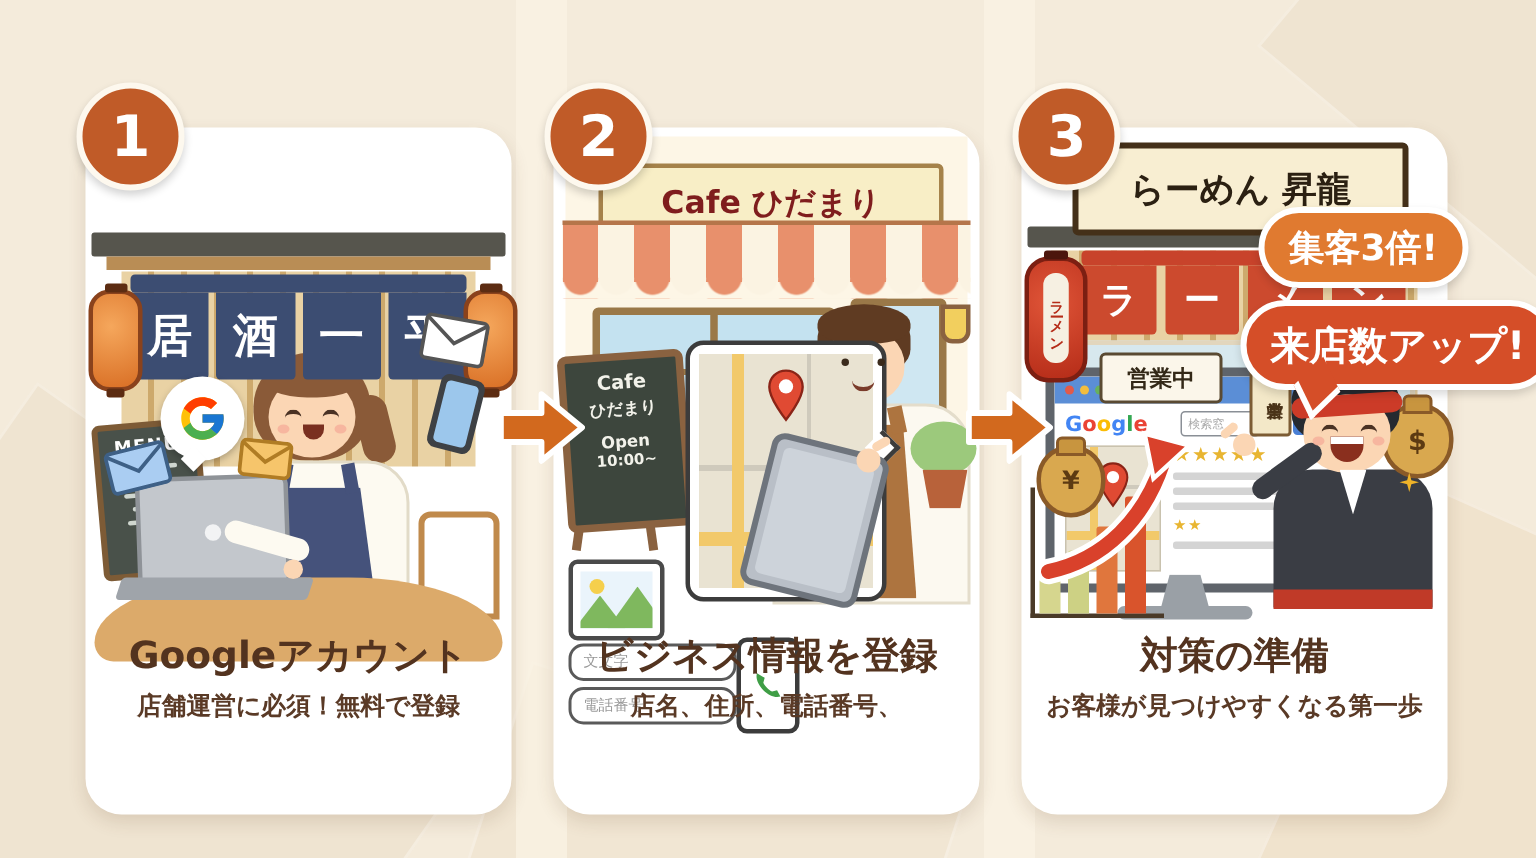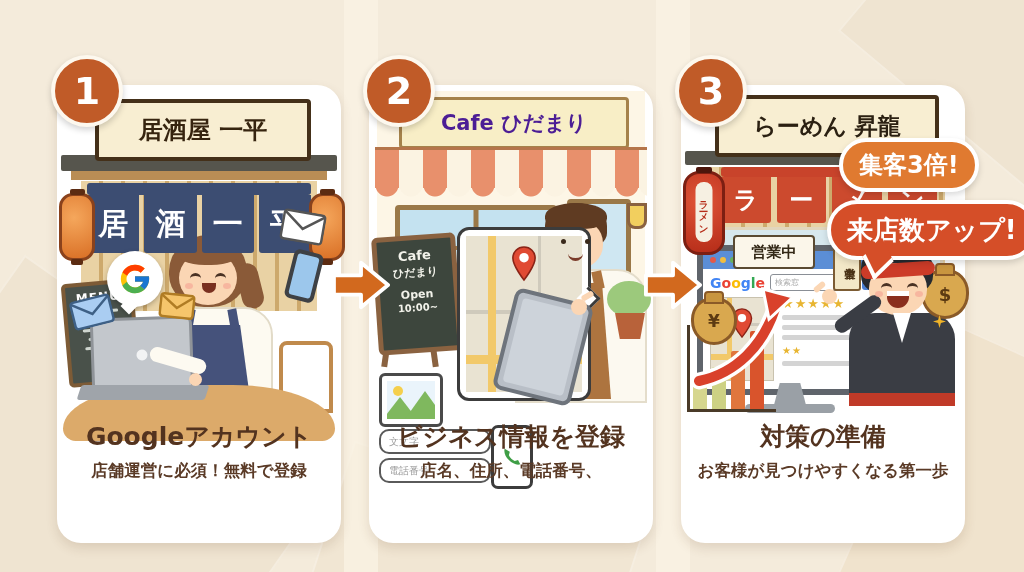--- a/index.html
+++ b/index.html
@@ -116,21 +116,21 @@
             text-align:center;font-weight:800;color:#4a3318;z-index:3;line-height:20px;}
   .bubble{color:#fff;font-weight:800;border:4px solid #fff;white-space:nowrap;z-index:10;
           box-shadow:0 3px 6px rgba(0,0,0,.15);display:flex;align-items:center;justify-content:center;margin-top:19px;}
   .bubble1{background:#e07a30;border-radius:30px;font-size:24px;}
   .bubble2{background:#d54e28;border-radius:32px;font-size:26px;}
   .bubble2::after{content:"";position:absolute;left:34px;bottom:-16px;width:22px;height:22px;background:#d54e28;
                   border-right:4px solid #fff;border-bottom:4px solid #fff;transform:rotate(64deg) skewX(18deg);}
   .monitor{background:#fff;border:6px solid #5f646b;border-radius:9px;z-index:2;overflow:hidden;}
   .mhead{height:18px;background:#5b8ed6;display:flex;align-items:center;gap:4px;padding-left:7px;}
   .dot{width:6px;height:6px;border-radius:50%;}
-  .mrow{display:flex;align-items:center;gap:5px;padding:5px 7px 0 7px;}
+  .mrow{display:flex;align-items:center;gap:22px;padding:5px 7px 0 7px;}
   .glogo{font-size:14px;font-weight:800;letter-spacing:0;}
   .sbox{flex:1;height:15px;border:1.5px solid #8a8f96;border-radius:3px;font-size:8px;color:#aaa;
         line-height:15px;padding-left:4px;overflow:hidden;}
   .smag{width:18px;height:15px;background:#4a7fd4;border-radius:3px;display:flex;align-items:center;justify-content:center;}
   .mbody{display:flex;gap:8px;padding:6px 7px;}
   .minimap{width:62px;height:82px;background:#e9e3d2;border:1px solid #c9c2ae;position:relative;background-image:
       linear-gradient(0deg,transparent 20px,#f2c96a 20px,#f2c96a 26px,transparent 26px),
       linear-gradient(90deg,transparent 16px,#f2c96a 16px,#f2c96a 21px,transparent 21px),
       linear-gradient(0deg,transparent 54px,#cfcabc 54px,#cfcabc 57px,transparent 57px);}
   .stars{color:#e8b531;font-size:13px;letter-spacing:1px;line-height:1;}
@@ -161,23 +161,20 @@
   <div class="poly p4"></div>
   <div class="colband" style="left:344px;"></div>
   <div class="colband" style="left:656px;"></div>
 
   <div class="card" id="card1">
     <div class="badge">
       <span>1</span>
     </div>
 
     <div class="abs lattice" style="left:24px;top:96px;width:236px;height:130px;"></div>
-    <div class="abs signboard" style="left:38px;top:14px;width:208px;height:54px;font-size:24px;">
-      <span>居酒屋 一平</span>
-    </div>
     <div class="abs roof" style="left:4px;top:70px;width:276px;height:16px;"></div>
     <div class="abs beam" style="left:14px;top:86px;width:256px;height:9px;"></div>
     <div class="abs noren1-top" style="left:30px;top:98px;width:224px;height:12px;"></div>
     <div class="abs noren1-panels" style="left:30px;top:110px;width:224px;">
       <div class="pn panelchar">居</div>
       <div class="pn panelchar">酒</div>
       <div class="pn panelchar">一</div>
       <div class="pn panelchar">平</div>
     </div>
     <div class="abs lantern" style="left:2px;top:108px;width:30px;height:62px;"></div>
@@ -248,21 +245,21 @@
   <svg class="arrow" id="arrow1" viewBox="0 0 60 54">
     <polygon points="2,17 30,17 30,4 58,27 30,50 30,37 2,37" fill="#d2691e" stroke="#fff" stroke-width="4" stroke-linejoin="round"></polygon>
   </svg>
 
   <div class="card" id="card2">
     <div class="badge">
       <span>2</span>
     </div>
 
     <div class="abs" style="left:8px;top:6px;width:268px;height:244px;background:#fdf6e6;z-index:0;"></div>
-    <div class="abs signboard sign2" style="left:30px;top:12px;width:224px;height:46px;font-size:21px;color:#4c1d95;text-align:right;">
+    <div class="abs signboard sign2" style="left:30px;top:24px;width:224px;height:46px;font-size:21px;color:#7f1d1d;text-align:right;">
       <span>Cafe ひだまり</span>
     </div>
     <div class="abs awning" style="left:6px;top:62px;width:272px;height:38px;"></div>
     <div class="abs scallops" style="left:6px;top:100px;width:272px;"></div>
 
     <div class="abs win2" style="left:26px;top:120px;width:152px;height:76px;">
       <div class="bush" style="left:-8px;bottom:-14px;width:56px;height:40px;"></div>
       <div class="bush" style="right:-6px;bottom:-16px;width:60px;height:42px;"></div>
       <div class="winbar-v"></div>
       <div class="winbar-h"></div>

